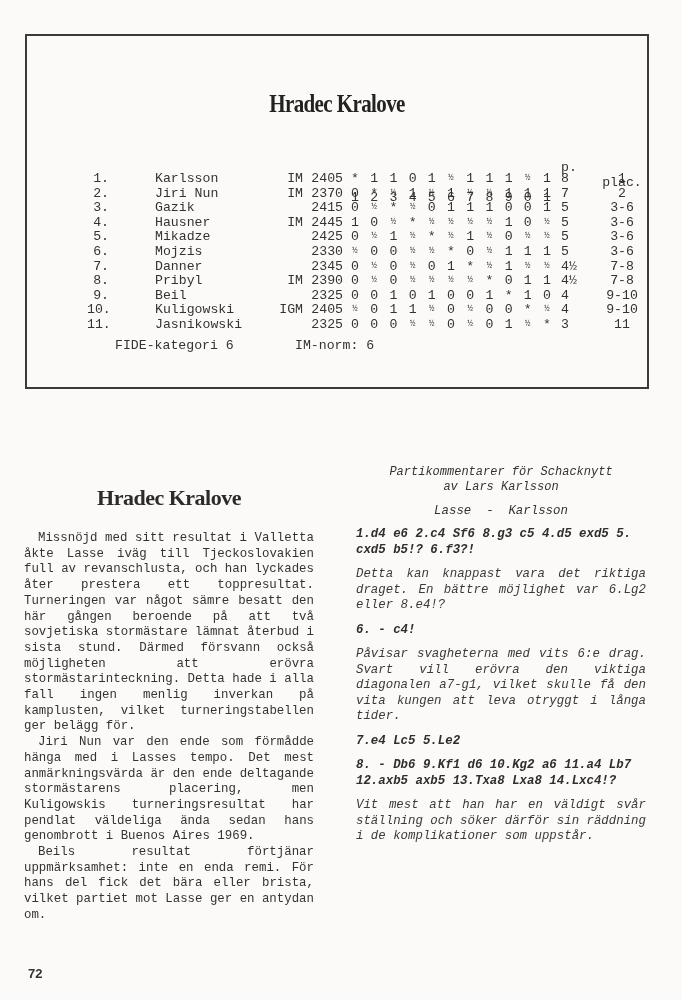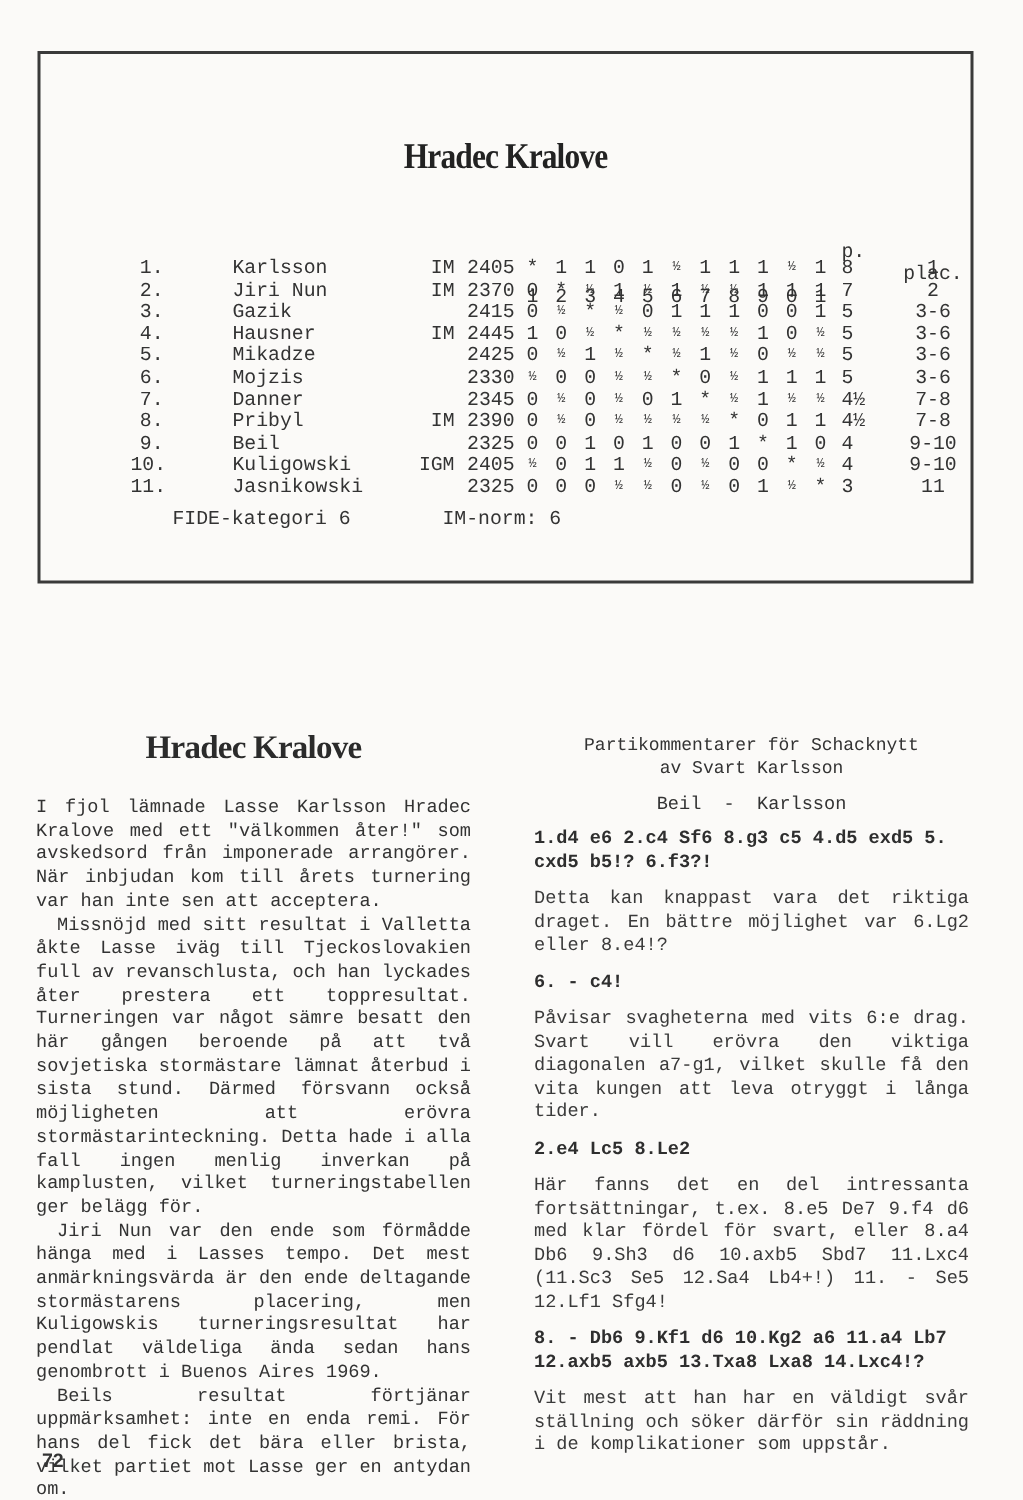--- a/index.html
+++ b/index.html
@@ -45,22 +45,22 @@
     margin: 0 0 20px 0;
   }
   .para {
     font-family: "Liberation Mono", "DejaVu Sans Mono", monospace;
     font-size: 12.4px; line-height: 15.7px; color: #333; text-align: justify;
     margin: 0; text-indent: 0;
   }
   .para.indent { text-indent: 14px; }
 
   .right-col {
-    position: absolute; left: 356px; top: 490px; width: 290px;
-    font-family: "Liberation Mono", "DejaVu Sans Mono", monospace; color: #333;
+    position: absolute; left: 356px; top: 465px; width: 290px;
+    font-family: "Liberation Mono", "DejaVu Sans Mono", monospace; color: #333; font-style: italic;
   }
   .byline { text-align: center; font-size: 12px; line-height: 15px; }
   .opening { text-align: center; font-size: 12.4px; margin-top: 9px; letter-spacing: 0; }
   .players { text-align: center; font-size: 12.4px; margin-top: 9px; }
   .moves { font-size: 12.4px; line-height: 15.5px; font-weight: bold; color: #2e2e2e; margin-top: 9px; }
   .comment { font-size: 12.4px; line-height: 15.5px; text-align: justify; margin-top: 9px; color: #3a3a3a; }
 
   .page-number {
     position: absolute; left: 28px; top: 966px; font-family: "Liberation Sans", sans-serif;
     font-weight: bold; font-size: 13px; color: #333;
@@ -78,35 +78,33 @@
     <span class="c-res" style="left: 282px;">1</span><span class="c-res" style="left: 301.2px;">2</span><span class="c-res" style="left: 320.4px;">3</span><span class="c-res" style="left: 339.6px;">4</span><span class="c-res" style="left: 358.8px;">5</span><span class="c-res" style="left: 378px;">6</span><span class="c-res" style="left: 397.2px;">7</span><span class="c-res" style="left: 416.4px;">8</span><span class="c-res" style="left: 435.6px;">9</span><span class="c-res" style="left: 454.8px;">0</span><span class="c-res" style="left: 474px;">1</span></div>
   <div class="xt-row" style="top: 135px; width: 580px;"><span class="c-num" style="left: 20px;">1.</span><span class="c-name">Karlsson</span><span class="c-title">IM</span><span class="c-rating">2405</span><span class="c-res" style="left: 282px;">*</span><span class="c-res" style="left: 301.2px;">1</span><span class="c-res" style="left: 320.4px;">1</span><span class="c-res" style="left: 339.6px;">0</span><span class="c-res" style="left: 358.8px;">1</span><span class="c-res frac" style="left: 378px;">½</span><span class="c-res" style="left: 397.2px;">1</span><span class="c-res" style="left: 416.4px;">1</span><span class="c-res" style="left: 435.6px;">1</span><span class="c-res frac" style="left: 454.8px;">½</span><span class="c-res" style="left: 474px;">1</span><span class="c-pts">8</span><span class="c-plac">1</span></div><div class="xt-row" style="top: 149.6px; width: 580px;"><span class="c-num" style="left: 20px;">2.</span><span class="c-name">Jiri Nun</span><span class="c-title">IM</span><span class="c-rating">2370</span><span class="c-res" style="left: 282px;">0</span><span class="c-res" style="left: 301.2px;">*</span><span class="c-res frac" style="left: 320.4px;">½</span><span class="c-res" style="left: 339.6px;">1</span><span class="c-res frac" style="left: 358.8px;">½</span><span class="c-res" style="left: 378px;">1</span><span class="c-res frac" style="left: 397.2px;">½</span><span class="c-res frac" style="left: 416.4px;">½</span><span class="c-res" style="left: 435.6px;">1</span><span class="c-res" style="left: 454.8px;">1</span><span class="c-res" style="left: 474px;">1</span><span class="c-pts">7</span><span class="c-plac">2</span></div><div class="xt-row" style="top: 164.2px; width: 580px;"><span class="c-num" style="left: 20px;">3.</span><span class="c-name">Gazik</span><span class="c-title"></span><span class="c-rating">2415</span><span class="c-res" style="left: 282px;">0</span><span class="c-res frac" style="left: 301.2px;">½</span><span class="c-res" style="left: 320.4px;">*</span><span class="c-res frac" style="left: 339.6px;">½</span><span class="c-res" style="left: 358.8px;">0</span><span class="c-res" style="left: 378px;">1</span><span class="c-res" style="left: 397.2px;">1</span><span class="c-res" style="left: 416.4px;">1</span><span class="c-res" style="left: 435.6px;">0</span><span class="c-res" style="left: 454.8px;">0</span><span class="c-res" style="left: 474px;">1</span><span class="c-pts">5</span><span class="c-plac">3-6</span></div><div class="xt-row" style="top: 178.8px; width: 580px;"><span class="c-num" style="left: 20px;">4.</span><span class="c-name">Hausner</span><span class="c-title">IM</span><span class="c-rating">2445</span><span class="c-res" style="left: 282px;">1</span><span class="c-res" style="left: 301.2px;">0</span><span class="c-res frac" style="left: 320.4px;">½</span><span class="c-res" style="left: 339.6px;">*</span><span class="c-res frac" style="left: 358.8px;">½</span><span class="c-res frac" style="left: 378px;">½</span><span class="c-res frac" style="left: 397.2px;">½</span><span class="c-res frac" style="left: 416.4px;">½</span><span class="c-res" style="left: 435.6px;">1</span><span class="c-res" style="left: 454.8px;">0</span><span class="c-res frac" style="left: 474px;">½</span><span class="c-pts">5</span><span class="c-plac">3-6</span></div><div class="xt-row" style="top: 193.4px; width: 580px;"><span class="c-num" style="left: 20px;">5.</span><span class="c-name">Mikadze</span><span class="c-title"></span><span class="c-rating">2425</span><span class="c-res" style="left: 282px;">0</span><span class="c-res frac" style="left: 301.2px;">½</span><span class="c-res" style="left: 320.4px;">1</span><span class="c-res frac" style="left: 339.6px;">½</span><span class="c-res" style="left: 358.8px;">*</span><span class="c-res frac" style="left: 378px;">½</span><span class="c-res" style="left: 397.2px;">1</span><span class="c-res frac" style="left: 416.4px;">½</span><span class="c-res" style="left: 435.6px;">0</span><span class="c-res frac" style="left: 454.8px;">½</span><span class="c-res frac" style="left: 474px;">½</span><span class="c-pts">5</span><span class="c-plac">3-6</span></div><div class="xt-row" style="top: 208px; width: 580px;"><span class="c-num" style="left: 20px;">6.</span><span class="c-name">Mojzis</span><span class="c-title"></span><span class="c-rating">2330</span><span class="c-res frac" style="left: 282px;">½</span><span class="c-res" style="left: 301.2px;">0</span><span class="c-res" style="left: 320.4px;">0</span><span class="c-res frac" style="left: 339.6px;">½</span><span class="c-res frac" style="left: 358.8px;">½</span><span class="c-res" style="left: 378px;">*</span><span class="c-res" style="left: 397.2px;">0</span><span class="c-res frac" style="left: 416.4px;">½</span><span class="c-res" style="left: 435.6px;">1</span><span class="c-res" style="left: 454.8px;">1</span><span class="c-res" style="left: 474px;">1</span><span class="c-pts">5</span><span class="c-plac">3-6</span></div><div class="xt-row" style="top: 222.6px; width: 580px;"><span class="c-num" style="left: 20px;">7.</span><span class="c-name">Danner</span><span class="c-title"></span><span class="c-rating">2345</span><span class="c-res" style="left: 282px;">0</span><span class="c-res frac" style="left: 301.2px;">½</span><span class="c-res" style="left: 320.4px;">0</span><span class="c-res frac" style="left: 339.6px;">½</span><span class="c-res" style="left: 358.8px;">0</span><span class="c-res" style="left: 378px;">1</span><span class="c-res" style="left: 397.2px;">*</span><span class="c-res frac" style="left: 416.4px;">½</span><span class="c-res" style="left: 435.6px;">1</span><span class="c-res frac" style="left: 454.8px;">½</span><span class="c-res frac" style="left: 474px;">½</span><span class="c-pts">4½</span><span class="c-plac">7-8</span></div><div class="xt-row" style="top: 237.2px; width: 580px;"><span class="c-num" style="left: 20px;">8.</span><span class="c-name">Pribyl</span><span class="c-title">IM</span><span class="c-rating">2390</span><span class="c-res" style="left: 282px;">0</span><span class="c-res frac" style="left: 301.2px;">½</span><span class="c-res" style="left: 320.4px;">0</span><span class="c-res frac" style="left: 339.6px;">½</span><span class="c-res frac" style="left: 358.8px;">½</span><span class="c-res frac" style="left: 378px;">½</span><span class="c-res frac" style="left: 397.2px;">½</span><span class="c-res" style="left: 416.4px;">*</span><span class="c-res" style="left: 435.6px;">0</span><span class="c-res" style="left: 454.8px;">1</span><span class="c-res" style="left: 474px;">1</span><span class="c-pts">4½</span><span class="c-plac">7-8</span></div><div class="xt-row" style="top: 251.8px; width: 580px;"><span class="c-num" style="left: 20px;">9.</span><span class="c-name">Beil</span><span class="c-title"></span><span class="c-rating">2325</span><span class="c-res" style="left: 282px;">0</span><span class="c-res" style="left: 301.2px;">0</span><span class="c-res" style="left: 320.4px;">1</span><span class="c-res" style="left: 339.6px;">0</span><span class="c-res" style="left: 358.8px;">1</span><span class="c-res" style="left: 378px;">0</span><span class="c-res" style="left: 397.2px;">0</span><span class="c-res" style="left: 416.4px;">1</span><span class="c-res" style="left: 435.6px;">*</span><span class="c-res" style="left: 454.8px;">1</span><span class="c-res" style="left: 474px;">0</span><span class="c-pts">4</span><span class="c-plac">9-10</span></div><div class="xt-row" style="top: 266.4px; width: 580px;"><span class="c-num" style="left: 20px;">10.</span><span class="c-name">Kuligowski</span><span class="c-title">IGM</span><span class="c-rating">2405</span><span class="c-res frac" style="left: 282px;">½</span><span class="c-res" style="left: 301.2px;">0</span><span class="c-res" style="left: 320.4px;">1</span><span class="c-res" style="left: 339.6px;">1</span><span class="c-res frac" style="left: 358.8px;">½</span><span class="c-res" style="left: 378px;">0</span><span class="c-res frac" style="left: 397.2px;">½</span><span class="c-res" style="left: 416.4px;">0</span><span class="c-res" style="left: 435.6px;">0</span><span class="c-res" style="left: 454.8px;">*</span><span class="c-res frac" style="left: 474px;">½</span><span class="c-pts">4</span><span class="c-plac">9-10</span></div><div class="xt-row" style="top: 281px; width: 580px;"><span class="c-num" style="left: 20px;">11.</span><span class="c-name">Jasnikowski</span><span class="c-title"></span><span class="c-rating">2325</span><span class="c-res" style="left: 282px;">0</span><span class="c-res" style="left: 301.2px;">0</span><span class="c-res" style="left: 320.4px;">0</span><span class="c-res frac" style="left: 339.6px;">½</span><span class="c-res frac" style="left: 358.8px;">½</span><span class="c-res" style="left: 378px;">0</span><span class="c-res frac" style="left: 397.2px;">½</span><span class="c-res" style="left: 416.4px;">0</span><span class="c-res" style="left: 435.6px;">1</span><span class="c-res frac" style="left: 454.8px;">½</span><span class="c-res" style="left: 474px;">*</span><span class="c-pts">3</span><span class="c-plac">11</span></div></div>
   <div class="frame-footer" style="left:88px;">FIDE-kategori 6</div>
   <div class="frame-footer" style="left:268px;text-align:right;">IM-norm: 6</div>
 </div>
 
 <div class="ghost"></div>
 
 <div class="left-col">
   <h1 class="article-title">Hradec Kralove</h1>
-  <p class="para">I fjol lämnade Lasse Karlsson Hradec Kralove med ett "välkommen åter!" som avskedsord från imponerade arrangörer. När inbjudan kom till årets turnering var han inte sen att acceptera.</p>
   <p class="para indent">Missnöjd med sitt resultat i Valletta åkte Lasse iväg till Tjeckoslovakien full av revanschlusta, och han lyckades åter prestera ett toppresultat. Turneringen var något sämre besatt den här gången beroende på att två sovjetiska stormästare lämnat återbud i sista stund. Därmed försvann också möjligheten att erövra stormästarinteckning. Detta hade i alla fall ingen menlig inverkan på kamplusten, vilket turneringstabellen ger belägg för.</p>
   <p class="para indent">Jiri Nun var den ende som förmådde hänga med i Lasses tempo. Det mest anmärkningsvärda är den ende deltagande stormästarens placering, men Kuligowskis turneringsresultat har pendlat väldeliga ända sedan hans genombrott i Buenos Aires 1969.</p>
   <p class="para indent">Beils resultat förtjänar uppmärksamhet: inte en enda remi. För hans del fick det bära eller brista, vilket partiet mot Lasse ger en antydan om.</p>
 </div>
 
 <div class="right-col">
   <div class="byline">Partikommentarer för Schacknytt</div>
-  <div class="byline">av Svart Karlsson</div>
-  <div class="players" style="white-space:pre;">Beil  -  Karlsson</div>
+  <div class="byline">av Lars Karlsson</div>
+  <div class="players" style="white-space:pre;">Lasse  -  Karlsson</div>
   <div id="blocks">
       <div class="moves">1.d4 e6 2.c4 Sf6 8.g3 c5 4.d5 exd5 5. cxd5 b5!? 6.f3?!</div>
       <div class="comment">Detta kan knappast vara det riktiga draget. En bättre möjlighet var 6.Lg2 eller 8.e4!?</div>
       <div class="moves">6. - c4!</div>
       <div class="comment">Påvisar svagheterna med vits 6:e drag. Svart vill erövra den viktiga diagonalen a7-g1, vilket skulle få den vita kungen att leva otryggt i långa tider.</div>
-      <div class="moves">2.e4 Lc5 8.Le2</div>
-      <div class="comment">Här fanns det en del intressanta fortsättningar, t.ex. 8.e5 De7 9.f4 d6 med klar fördel för svart, eller 8.a4 Db6 9.Sh3 d6 10.axb5 Sbd7 11.Lxc4 (11.Sc3 Se5 12.Sa4 Lb4+!) 11. - Se5 12.Lf1 Sfg4!</div>
+      <div class="moves">7.e4 Lc5 5.Le2</div>
       <div class="moves">8. - Db6 9.Kf1 d6 10.Kg2 a6 11.a4 Lb7 12.axb5 axb5 13.Txa8 Lxa8 14.Lxc4!?</div>
       <div class="comment">Vit mest att han har en väldigt svår ställning och söker därför sin räddning i de komplikationer som uppstår.</div>
     </div>
 </div>
 
 <div class="page-number">72</div>
 
 </body></html>

